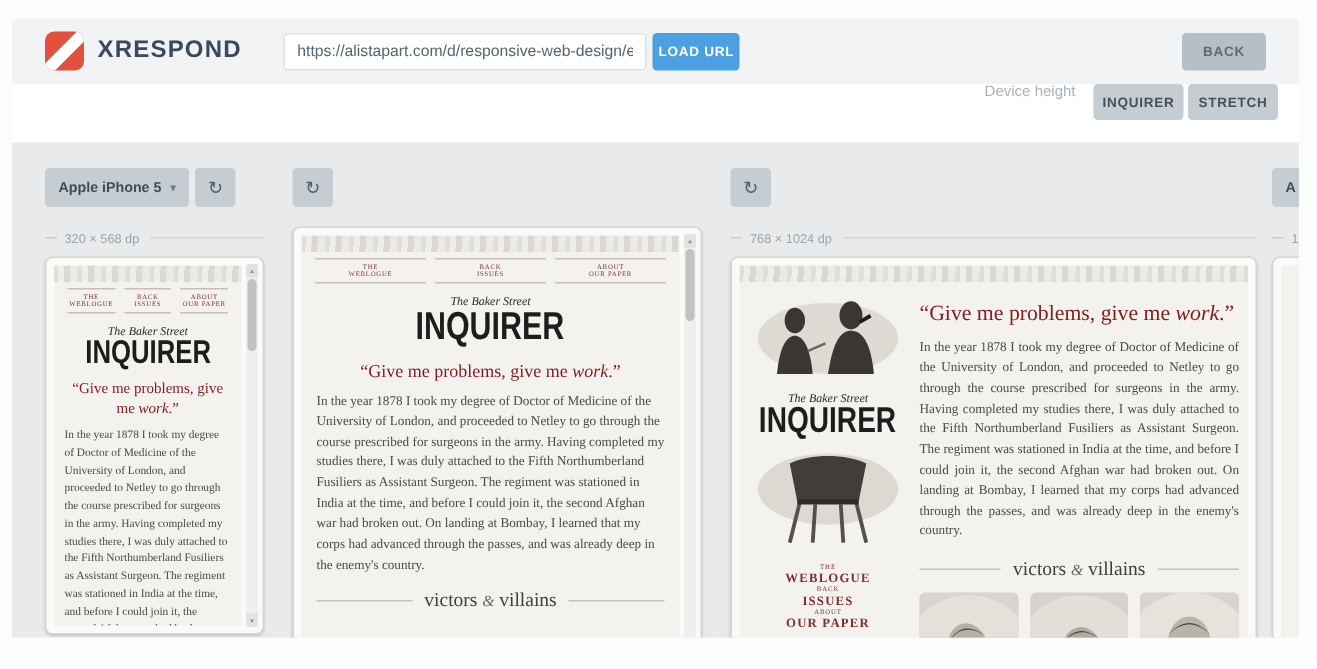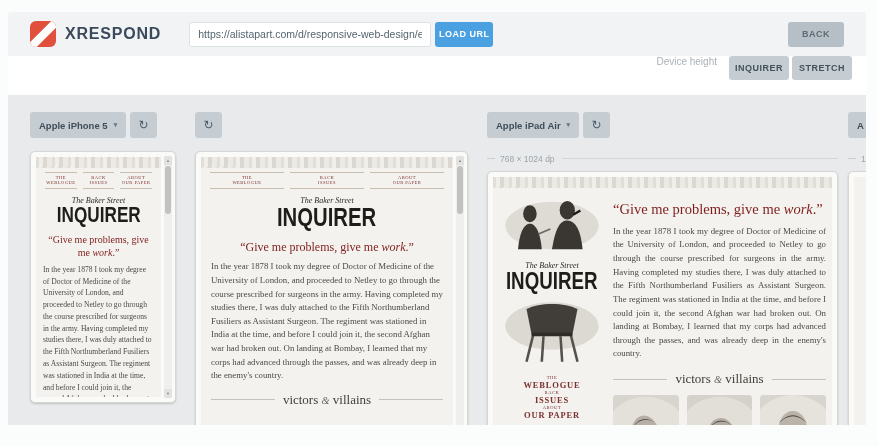--- a/index.html
+++ b/index.html
@@ -120,20 +120,25 @@
 <main class="main">
 
   <section class="col col1">
     <div class="dev-toolbar">
       <button class="dev-select">
         <span>Apple iPhone 5</span>
         <span class="caret">▾</span>
       </button>
       <button class="dev-refresh">↻</button>
     </div>
+    <div class="dims-row">
+      <span class="dash"></span>
+      <span>320 × 568 dp</span>
+      <span class="rule"></span>
+    </div>
     <div class="frame">
       <div class="paper sz-s pad-right">
         <div class="deco"></div>
         <nav class="np-nav">
           <a class="np-nav-item">
             <span class="sm">THE</span>
             <span class="mn">WEBLOGUE</span>
           </a>
           <a class="np-nav-item">
             <span class="sm">BACK</span>
@@ -199,24 +204,20 @@
       </div>
       <div class="vscroll">
         <div class="arr up">▲</div>
         <div class="thumb"></div>
       </div>
     </div>
   </section>
 
   <section class="col col3">
     <div class="dev-toolbar">
-      <button class="dev-select">
-        <span>Apple iPad Air</span>
-        <span class="caret">▾</span>
-      </button>
       <button class="dev-refresh">↻</button>
     </div>
     <div class="dims-row">
       <span class="dash"></span>
       <span>768 × 1024 dp</span>
       <span class="rule"></span>
     </div>
     <div class="frame">
       <div class="paper sz-l">
         <div class="deco"></div>

